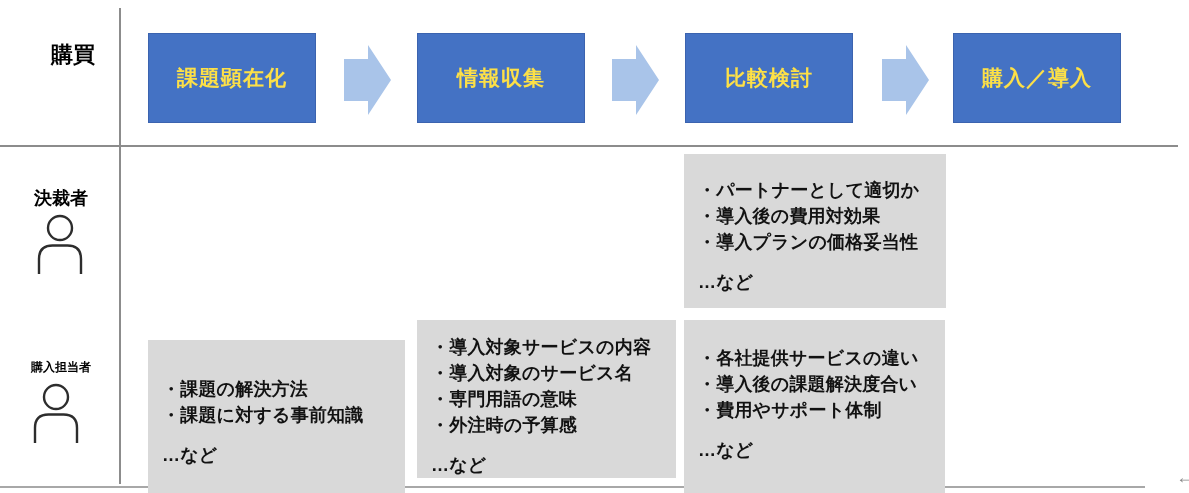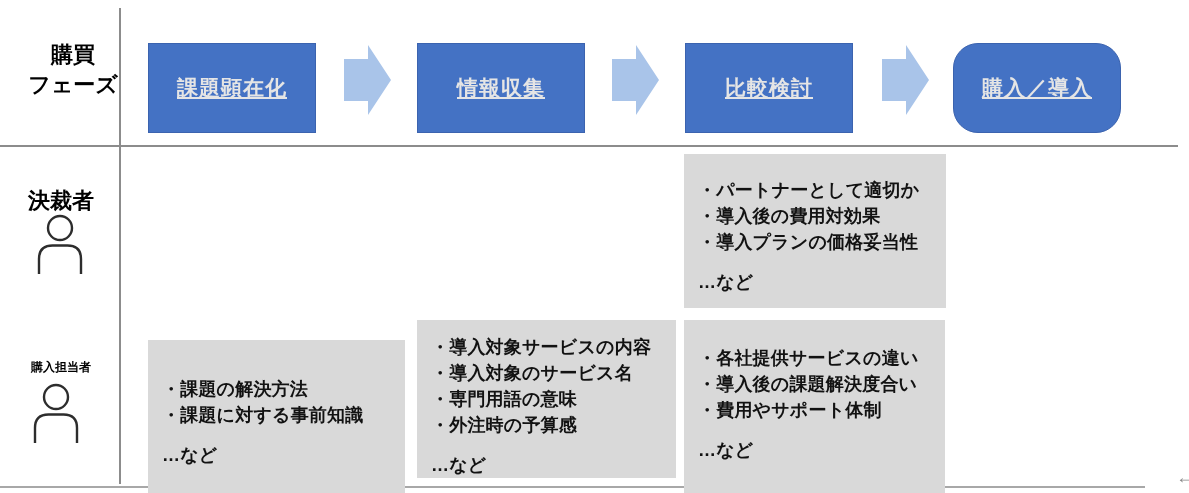--- a/index.html
+++ b/index.html
@@ -12,32 +12,32 @@
     background:var(--line-gray,#8C8C8C); }
   .hline-top { position:absolute; left:0; top:145px; width:1178px; height:2px;
     background:var(--line-gray,#8C8C8C); }
   .hline-bottom { position:absolute; left:0; top:486px; width:1145px; height:2px;
     background:#A8A8A8; }
   
   .phase-header { position:absolute; left:0; top:40px; width:122px; text-align:center;
     font-weight:bold; font-size:22px; line-height:30px; color:#000;margin-left:12px; }
   .row-label { position:absolute; left:0; width:122px; text-align:center;
     font-weight:bold; color:#000; }
-  .row-label.r1 { top:186px; font-size:22px; }
+  .row-label.r1 { top:186px; font-size:18px; }
   .row-label.r2 { top:359px; font-size:12px; }
   .person { position:absolute; }
   .person.p1 { left:32px; top:214px; }
   .person.p2 { left:28px; top:383px; }
   
-  .phase-box { position:absolute; top:43px; width:168px; height:90px;
+  .phase-box { position:absolute; top:33px; width:168px; height:90px;
     background:var(--phase-blue,#4472C4); border:1px solid #3B63AF;
     box-sizing:border-box; display:flex; align-items:center; justify-content:center;
-    color:#e5e5e5; font-weight:bold; font-size:21px; letter-spacing:1px;text-decoration:underline; }
+    color:#fde047; font-weight:bold; font-size:21px; letter-spacing:1px; }
   .phase-box.c0 { left:148px; } .phase-box.c1 { left:417px; }
-  .phase-box.c2 { left:685px; } .phase-box.c3 { left:953px;border-radius:25px; }
+  .phase-box.c2 { left:685px; } .phase-box.c3 { left:953px; }
   
   .flow-arrow { position:absolute; top:45px; width:47px; height:70px; }
   .flow-arrow.a0 { left:344px; } .flow-arrow.a1 { left:612px; } .flow-arrow.a2 { left:882px; }
   
   .cell { position:absolute; background:var(--cell-gray,#D9D9D9); box-sizing:border-box;
     color:#121212; font-weight:bold; font-size:18px; line-height:26px;
     padding:12px 8px 0 14px; letter-spacing:0.2px; }
   .cell.a { left:684px; top:154px; width:262px; height:154px; padding-top:23px; }
   .cell.b { left:148px; top:320px; width:257px; height:158px; padding-top:36px;margin-top:20px; }
   .cell.c { left:417px; top:320px; width:259px; height:158px; padding-top:14px; }
@@ -50,21 +50,20 @@
 <body>
 
 <div class="canvas">
 
   <div class="vline"></div>
   <div class="hline-top"></div>
   <div class="hline-bottom"></div>
 
   <div class="phase-header">
     <div>購買</div>
-    <div>フェーズ</div>
   </div>
 
   <div class="row-label r1">決裁者</div>
   <svg class="person p1" width="56" height="60" viewBox="0 0 56 60">
     <circle cx="28" cy="14" r="12" fill="none" stroke="#2d2d2d" stroke-width="2.4"></circle>
     <path d="M7 60 L7 45 Q7 31.5 20.5 31.5 L35.5 31.5 Q49 31.5 49 45 L49 60" fill="none" stroke="#2d2d2d" stroke-width="2.4" stroke-linecap="round"></path>
   </svg>
 
   <div class="row-label r2">購入担当者</div>
   <svg class="person p2" width="56" height="60" viewBox="0 0 56 60">

